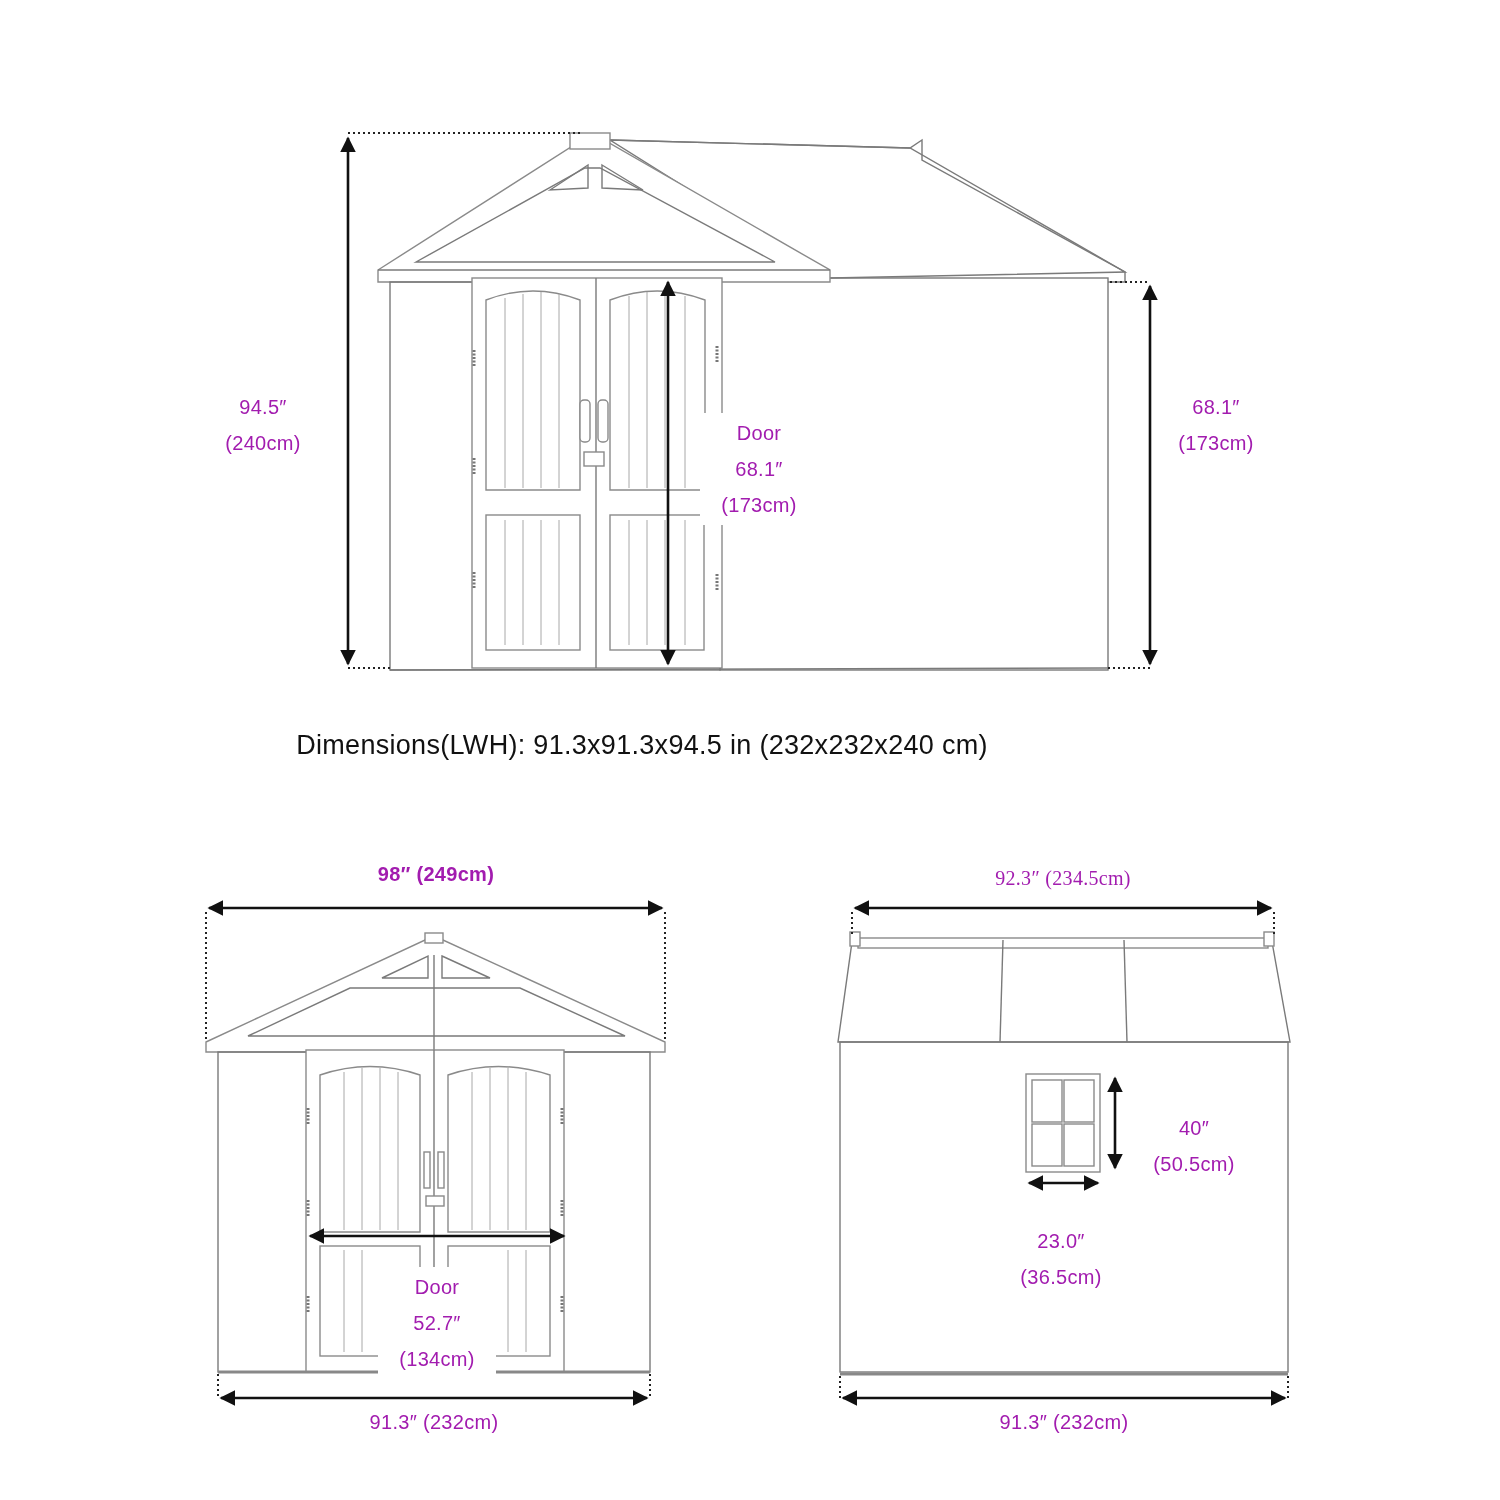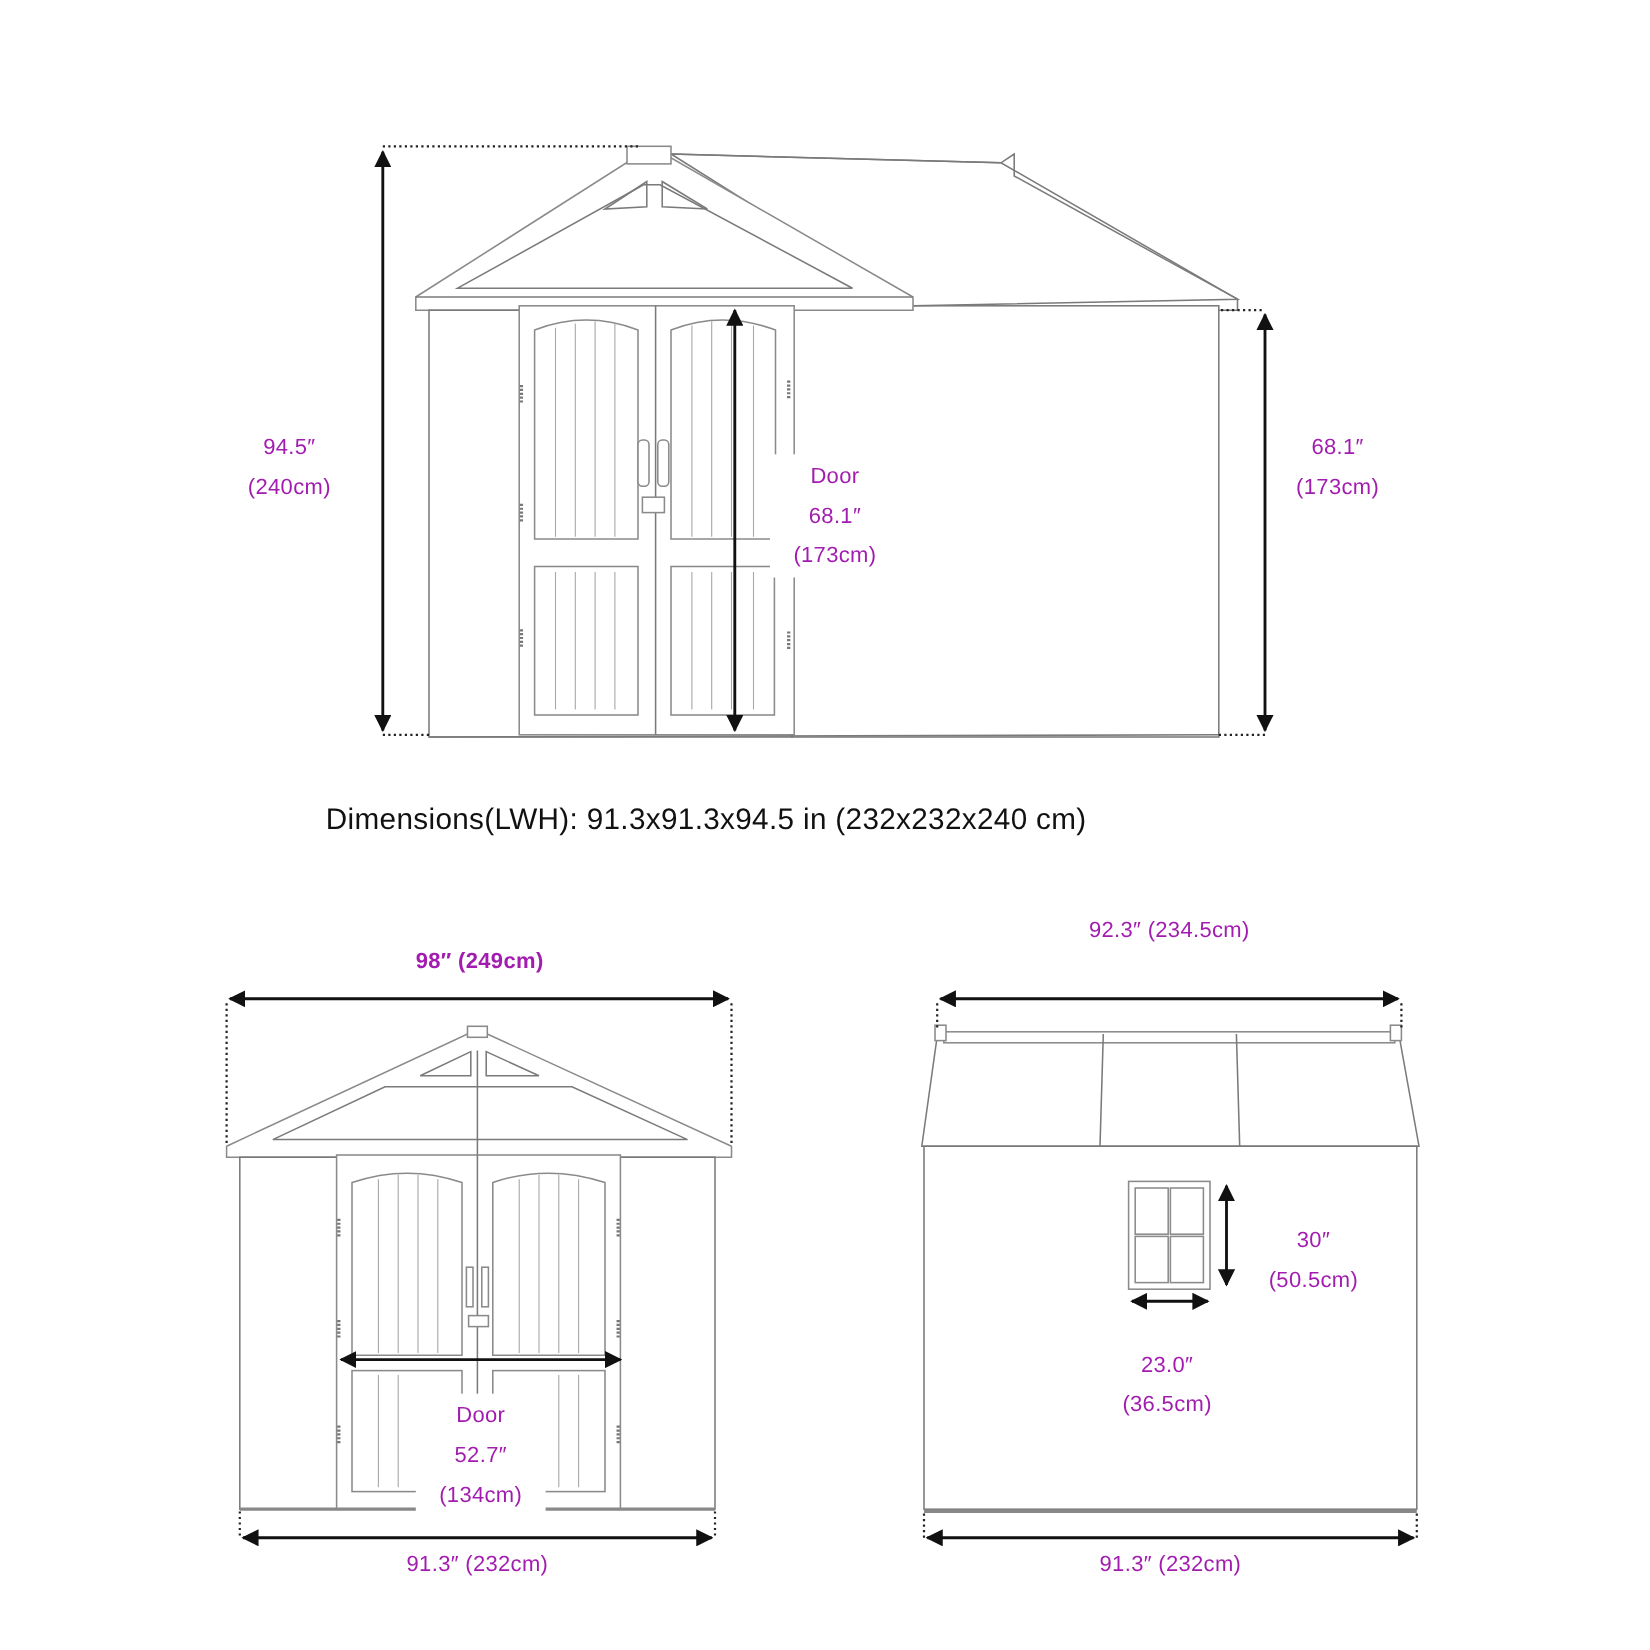--- a/index.html
+++ b/index.html
@@ -178,24 +178,24 @@
 <div class="lbl" style="left:206px; top:856px; width:460px;font-weight:bold;">98″  (249cm)</div>
 
 <div class="lbl bg" style="left:378px; top:1244px; width:118px; padding:2px 0;">
   <span>Door</span>
   <span>52.7″</span>
   <span>(134cm)</span>
 </div>
 
 <div class="lbl" style="left:218px; top:1404px; width:432px;">91.3″  (232cm)</div>
 
-<div class="lbl" style="left:852px; top:828px; width:422px;">92.3″  (234.5cm)</div>
+<div class="lbl" style="left:852px; top:860px; width:422px;font-family:Liberation Serif, serif;">92.3″  (234.5cm)</div>
 
 <div class="lbl bg" style="left:1125px; top:1085px; width:138px; padding:2px 0;">
-  <span>30″</span>
+  <span>40″</span>
   <span>(50.5cm)</span>
 </div>
 
 <div class="lbl bg" style="left:990px; top:1198px; width:142px; padding:2px 0 4px;">
   <span>23.0″</span>
   <span>(36.5cm)</span>
 </div>
 
 <div class="lbl" style="left:840px; top:1404px; width:448px;">91.3″  (232cm)</div>
 

